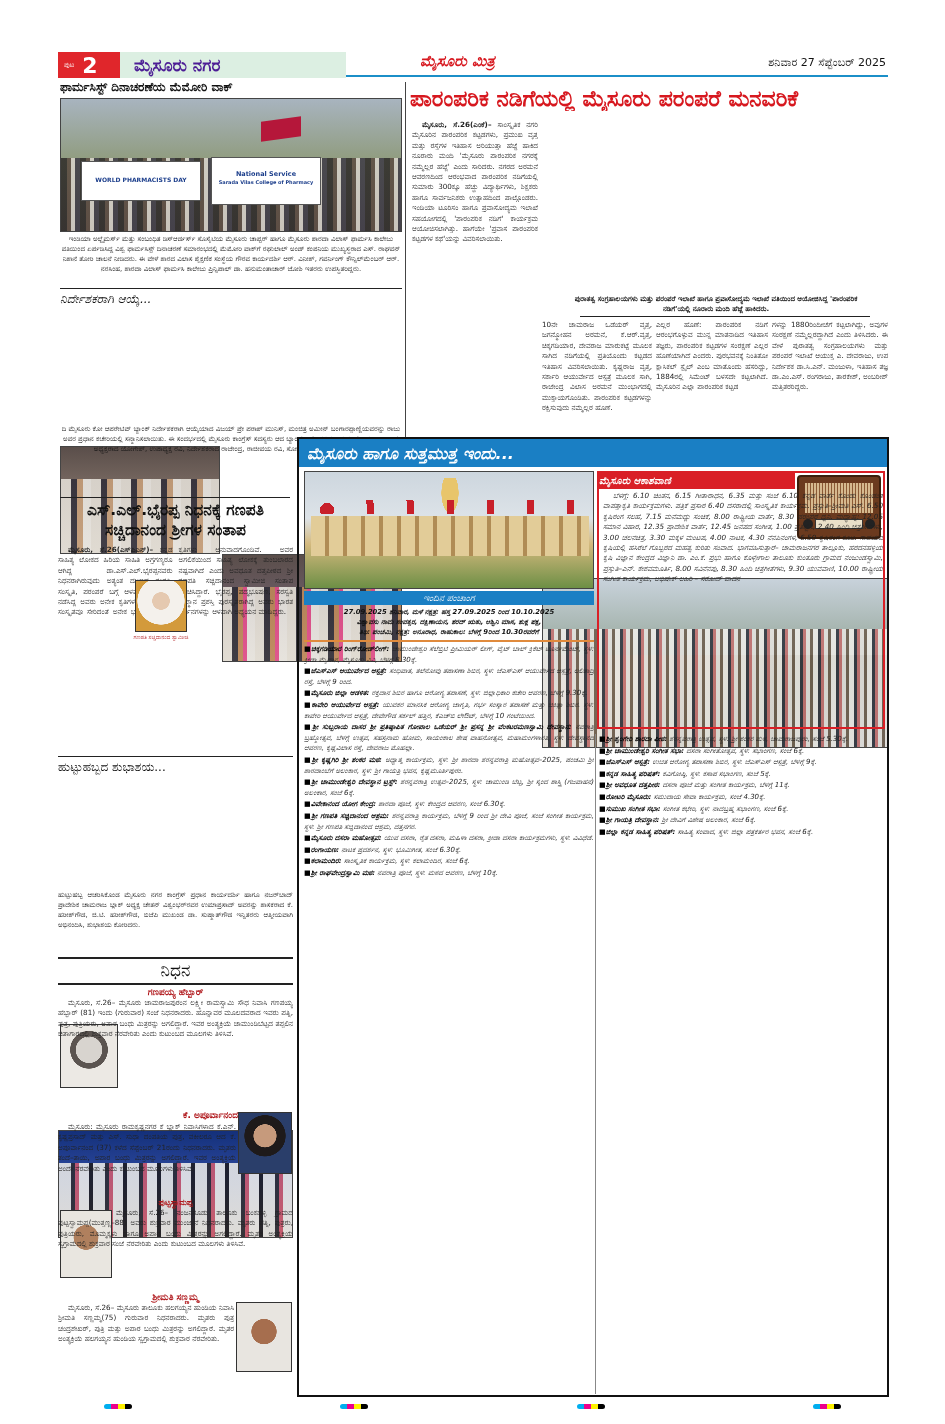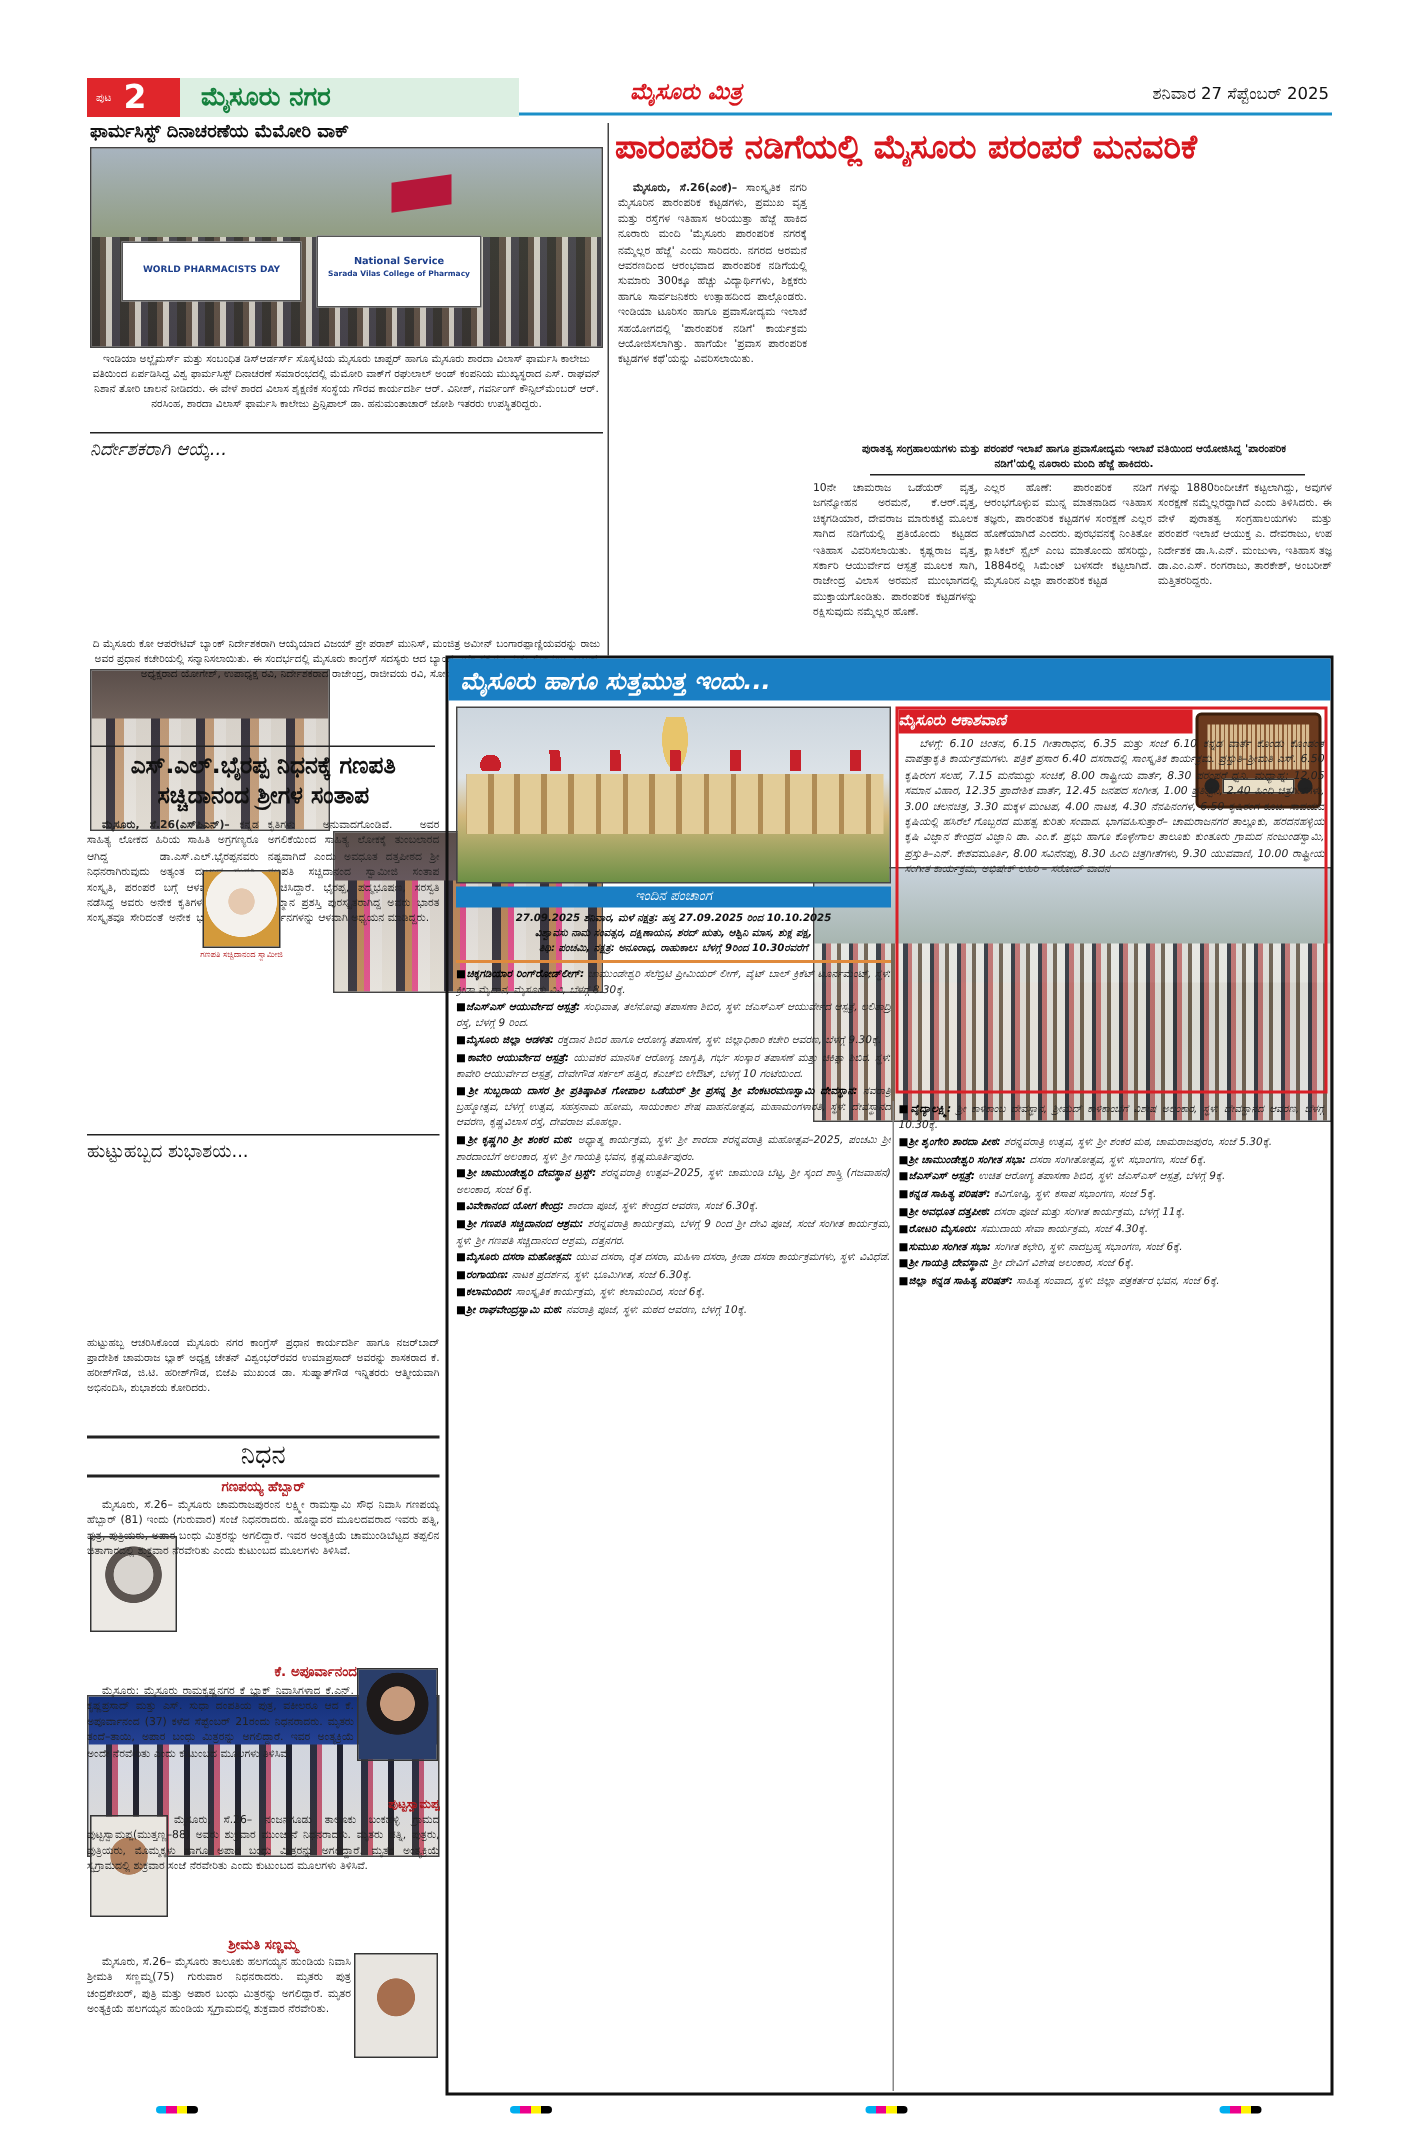--- a/index.html
+++ b/index.html
@@ -22,21 +22,21 @@
 </style>
 </head>
 <body>
 
 <div class="abs" style="left:58px;top:52px;width:830px;height:26px;">
   <div class="abs" style="left:0;top:0;width:62px;height:26px;background:#e0262b;color:#fff;display:flex;align-items:center;padding-left:6px;">
     <span style="font-size:7px;margin-right:8px;">ಪುಟ</span>
     <span style="font-size:22px;font-weight:bold;">2</span>
   </div>
   <div class="abs" style="left:62px;top:0;width:226px;height:26px;background:#dcefe2;display:flex;align-items:center;padding-left:14px;">
-    <span style="font-size:17px;font-weight:bold;color:#15803d;">ಮೈಸೂರು ನಗರ</span>
+    <span style="font-size:17px;font-weight:bold;color:#4c1d95;">ಮೈಸೂರು ನಗರ</span>
   </div>
   <div class="abs" style="left:288px;top:23px;width:542px;height:2px;background:#1b8fc8;"></div>
   <div class="abs" style="left:362px;top:0;font-size:15px;font-weight:bold;color:#d7181f;font-style:italic;">ಮೈಸೂರು ಮಿತ್ರ</div>
   <div class="abs" style="right:2px;top:4px;font-size:11px;color:#111;">ಶನಿವಾರ 27 ಸೆಪ್ಟೆಂಬರ್ 2025</div>
 </div>
 
 <div class="abs sec-head" style="left:60px;top:80px;width:340px;font-size:12px;">ಫಾರ್ಮಸಿಸ್ಟ್ ದಿನಾಚರಣೆಯ ಮೆಮೋರಿ ವಾಕ್</div>
 <div class="abs photo" style="left:60px;top:98px;width:342px;height:134px;background:linear-gradient(180deg,#a8b4bf 0%,#8e9a7a 50%,#6e6760 100%);">
   <div class="crowd"></div>
   <div class="abs" style="left:20px;top:62px;width:120px;height:40px;background:#fff;border:1px solid #555;font-size:6px;color:#1d3f8c;text-align:center;padding-top:14px;font-weight:bold;">
@@ -83,21 +83,21 @@
 <div class="abs rule" style="left:58px;top:983px;width:235px;height:2px;"></div>
 
 <div class="abs obit-name" style="left:58px;top:987px;width:235px;">ಗಣಪಯ್ಯ ಹೆಬ್ಬಾರ್</div>
 <div class="abs portrait" style="left:60px;top:1024px;width:58px;height:64px;background:radial-gradient(circle at 50% 40%,#d8d4cf 0 28%,#5b5450 29% 40%,#ece9e4 41%);"></div>
 <div class="abs body-text" style="left:58px;top:998px;width:235px;height:86px;text-indent:10px;">ಮೈಸೂರು, ಸೆ.26– ಮೈಸೂರು ಚಾಮರಾಜಪುರಂನ ಲಕ್ಷ್ಮೀ ರಾಮಸ್ವಾಮಿ ಸೌಧ ನಿವಾಸಿ ಗಣಪಯ್ಯ ಹೆಬ್ಬಾರ್ (81) ಇಂದು (ಗುರುವಾರ) ಸಂಜೆ ನಿಧನರಾದರು. ಹೊನ್ನಾವರ ಮೂಲದವರಾದ ಇವರು ಪತ್ನಿ, ಪುತ್ರ, ಪುತ್ರಿಯರು, ಅಪಾರ ಬಂಧು ಮಿತ್ರರನ್ನು ಅಗಲಿದ್ದಾರೆ. ಇವರ ಅಂತ್ಯಕ್ರಿಯೆ ಚಾಮುಂಡಿಬೆಟ್ಟದ ತಪ್ಪಲಿನ ಚಿತಾಗಾರದಲ್ಲಿ ಶುಕ್ರವಾರ ನೆರವೇರಿತು ಎಂದು ಕುಟುಂಬದ ಮೂಲಗಳು ತಿಳಿಸಿವೆ.</div>
 
 <div class="abs obit-name" style="left:58px;top:1110px;width:180px;text-align:right;">ಕೆ. ಅಪೂರ್ವಾನಂದ</div>
 <div class="abs portrait" style="left:238px;top:1112px;width:54px;height:62px;background:radial-gradient(circle at 50% 38%,#c69a7c 0 25%,#1e1a1a 26% 45%,#2a3e6a 46%);"></div>
 <div class="abs body-text" style="left:58px;top:1122px;width:178px;height:72px;text-indent:10px;">ಮೈಸೂರು: ಮೈಸೂರು ರಾಮಕೃಷ್ಣನಗರ ಕೆ ಬ್ಲಾಕ್ ನಿವಾಸಿಗಳಾದ ಕೆ.ಎನ್. ಕೃಷ್ಣಪ್ರಸಾದ್ ಮತ್ತು ಎಸ್. ಸುಧಾ ದಂಪತಿಯ ಪುತ್ರ, ವಕೀಲರೂ ಆದ ಕೆ. ಅಪೂರ್ವಾನಂದ (37) ಕಳೆದ ಸೆಪ್ಟೆಂಬರ್ 21ರಂದು ನಿಧನರಾದರು. ಮೃತರು ತಂದೆ–ತಾಯಿ, ಅಪಾರ ಬಂಧು ಮಿತ್ರರನ್ನು ಅಗಲಿದ್ದಾರೆ. ಇವರ ಅಂತ್ಯಕ್ರಿಯೆ ಅಂದೇ ನೆರವೇರಿತು ಎಂದು ಕುಟುಂಬದ ಮೂಲಗಳು ತಿಳಿಸಿವೆ.</div>
 
-<div class="abs obit-name" style="left:58px;top:1198px;width:235px;font-size:8px;text-align:right;">ಪುಟ್ಟಸ್ವಾಮಪ್ಪ</div>
+<div class="abs obit-name" style="left:58px;top:1198px;width:235px;font-size:8px;">ಪುಟ್ಟಸ್ವಾಮಪ್ಪ</div>
 <div class="abs portrait" style="left:60px;top:1210px;width:52px;height:68px;background:radial-gradient(circle at 50% 40%,#b0805e 0 26%,#e9e6e0 27%);"></div>
 <div class="abs body-text" style="left:58px;top:1208px;width:235px;height:80px;text-indent:58px;">ಮೈಸೂರು, ಸೆ.26– ನಂಜನಗೂಡು ತಾಲೂಕು ಬಂಕಹಳ್ಳಿ ಗ್ರಾಮದ ಪುಟ್ಟಸ್ವಾಮಪ್ಪ(ಮುತ್ತಣ್ಣ–88) ಅವರು ಶುಕ್ರವಾರ ಮುಂಜಾನೆ ನಿಧನರಾದರು. ಮೃತರು ಪತ್ನಿ, ಪುತ್ರರು, ಪುತ್ರಿಯರು, ಮೊಮ್ಮಕ್ಕಳು ಹಾಗೂ ಅಪಾರ ಬಂಧು ಮಿತ್ರರನ್ನು ಅಗಲಿದ್ದಾರೆ. ಮೃತರ ಅಂತ್ಯಕ್ರಿಯೆ ಸ್ವಗ್ರಾಮದಲ್ಲಿ ಶುಕ್ರವಾರ ಸಂಜೆ ನೆರವೇರಿತು ಎಂದು ಕುಟುಂಬದ ಮೂಲಗಳು ತಿಳಿಸಿವೆ.</div>
 
 <div class="abs obit-name" style="left:58px;top:1292px;width:235px;">ಶ್ರೀಮತಿ ಸಣ್ಣಮ್ಮ</div>
 <div class="abs portrait" style="left:236px;top:1302px;width:56px;height:70px;background:radial-gradient(circle at 50% 42%,#a66e4e 0 26%,#e8e5e0 27%);"></div>
 <div class="abs body-text" style="left:58px;top:1303px;width:176px;height:78px;text-indent:10px;">ಮೈಸೂರು, ಸೆ.26– ಮೈಸೂರು ತಾಲೂಕು ಹಲಗಯ್ಯನ ಹುಂಡಿಯ ನಿವಾಸಿ ಶ್ರೀಮತಿ ಸಣ್ಣಮ್ಮ(75) ಗುರುವಾರ ನಿಧನರಾದರು. ಮೃತರು ಪುತ್ರ ಚಂದ್ರಶೇಖರ್, ಪುತ್ರಿ ಮತ್ತು ಅಪಾರ ಬಂಧು ಮಿತ್ರರನ್ನು ಅಗಲಿದ್ದಾರೆ. ಮೃತರ ಅಂತ್ಯಕ್ರಿಯೆ ಹಲಗಯ್ಯನ ಹುಂಡಿಯ ಸ್ವಗ್ರಾಮದಲ್ಲಿ ಶುಕ್ರವಾರ ನೆರವೇರಿತು.</div>
 
 <div class="abs" style="left:410px;top:86px;width:478px;font-size:22px;font-weight:bold;color:#d7181f;white-space:nowrap;overflow:hidden;">ಪಾರಂಪರಿಕ ನಡಿಗೆಯಲ್ಲಿ ಮೈಸೂರು ಪರಂಪರೆ ಮನವರಿಕೆ</div>
 <div class="abs rule" style="left:405px;top:82px;width:1px;height:355px;background:#444;"></div>
 <div class="abs body-text" style="left:412px;top:120px;width:126px;height:318px;">
@@ -159,21 +159,20 @@
     <div class="item"><b>ಶ್ರೀ ಗಣಪತಿ ಸಚ್ಚಿದಾನಂದ ಆಶ್ರಮ:</b> <span>ಶರನ್ನವರಾತ್ರಿ ಕಾರ್ಯಕ್ರಮ, ಬೆಳಗ್ಗೆ 9 ರಿಂದ ಶ್ರೀ ದೇವಿ ಪೂಜೆ, ಸಂಜೆ ಸಂಗೀತ ಕಾರ್ಯಕ್ರಮ, ಸ್ಥಳ: ಶ್ರೀ ಗಣಪತಿ ಸಚ್ಚಿದಾನಂದ ಆಶ್ರಮ, ದತ್ತನಗರ.</span></div>
     <div class="item"><b>ಮೈಸೂರು ದಸರಾ ಮಹೋತ್ಸವ:</b> <span>ಯುವ ದಸರಾ, ರೈತ ದಸರಾ, ಮಹಿಳಾ ದಸರಾ, ಕ್ರೀಡಾ ದಸರಾ ಕಾರ್ಯಕ್ರಮಗಳು, ಸ್ಥಳ: ವಿವಿಧೆಡೆ.</span></div>
     <div class="item"><b>ರಂಗಾಯಣ:</b> <span>ನಾಟಕ ಪ್ರದರ್ಶನ, ಸ್ಥಳ: ಭೂಮಿಗೀತ, ಸಂಜೆ 6.30ಕ್ಕೆ.</span></div>
     <div class="item"><b>ಕಲಾಮಂದಿರ:</b> <span>ಸಾಂಸ್ಕೃತಿಕ ಕಾರ್ಯಕ್ರಮ, ಸ್ಥಳ: ಕಲಾಮಂದಿರ, ಸಂಜೆ 6ಕ್ಕೆ.</span></div>
     <div class="item"><b>ಶ್ರೀ ರಾಘವೇಂದ್ರಸ್ವಾಮಿ ಮಠ:</b> <span>ನವರಾತ್ರಿ ಪೂಜೆ, ಸ್ಥಳ: ಮಠದ ಆವರಣ, ಬೆಳಗ್ಗೆ 10ಕ್ಕೆ.</span></div>
   </div>
 
   <div class="abs" style="left:296px;top:295px;width:1px;height:660px;background:#888;"></div>
 
   <div class="abs listing" style="left:300px;top:295px;width:284px;height:660px;overflow:hidden;">
-    <div class="item"><b>ವೈದ್ಯಾಲಕ್ಷ್ಮಿ:</b> <span>ಶ್ರೀ ಕಾಳಿಕಾಂಬ ದೇವಸ್ಥಾನ, ಶ್ರೀಮದ್ ಕಾಳಿಕಾಂಬೆಗೆ ವಿಶೇಷ ಅಲಂಕಾರ, ಸ್ಥಳ: ದೇವಸ್ಥಾನದ ಆವರಣ, ಬೆಳಗ್ಗೆ 10.30ಕ್ಕೆ.</span></div>
     <div class="item"><b>ಶ್ರೀ ಶೃಂಗೇರಿ ಶಾರದಾ ಪೀಠ:</b> <span>ಶರನ್ನವರಾತ್ರಿ ಉತ್ಸವ, ಸ್ಥಳ: ಶ್ರೀ ಶಂಕರ ಮಠ, ಚಾಮರಾಜಪುರಂ, ಸಂಜೆ 5.30ಕ್ಕೆ.</span></div>
     <div class="item"><b>ಶ್ರೀ ಚಾಮುಂಡೇಶ್ವರಿ ಸಂಗೀತ ಸಭಾ:</b> <span>ದಸರಾ ಸಂಗೀತೋತ್ಸವ, ಸ್ಥಳ: ಸಭಾಂಗಣ, ಸಂಜೆ 6ಕ್ಕೆ.</span></div>
     <div class="item"><b>ಜೆಎಸ್‌ಎಸ್ ಆಸ್ಪತ್ರೆ:</b> <span>ಉಚಿತ ಆರೋಗ್ಯ ತಪಾಸಣಾ ಶಿಬಿರ, ಸ್ಥಳ: ಜೆಎಸ್‌ಎಸ್ ಆಸ್ಪತ್ರೆ, ಬೆಳಗ್ಗೆ 9ಕ್ಕೆ.</span></div>
     <div class="item"><b>ಕನ್ನಡ ಸಾಹಿತ್ಯ ಪರಿಷತ್:</b> <span>ಕವಿಗೋಷ್ಠಿ, ಸ್ಥಳ: ಕಸಾಪ ಸಭಾಂಗಣ, ಸಂಜೆ 5ಕ್ಕೆ.</span></div>
     <div class="item"><b>ಶ್ರೀ ಅವಧೂತ ದತ್ತಪೀಠ:</b> <span>ದಸರಾ ಪೂಜೆ ಮತ್ತು ಸಂಗೀತ ಕಾರ್ಯಕ್ರಮ, ಬೆಳಗ್ಗೆ 11ಕ್ಕೆ.</span></div>
     <div class="item"><b>ರೋಟರಿ ಮೈಸೂರು:</b> <span>ಸಮುದಾಯ ಸೇವಾ ಕಾರ್ಯಕ್ರಮ, ಸಂಜೆ 4.30ಕ್ಕೆ.</span></div>
     <div class="item"><b>ಸುಮುಖ ಸಂಗೀತ ಸಭಾ:</b> <span>ಸಂಗೀತ ಕಛೇರಿ, ಸ್ಥಳ: ನಾದಬ್ರಹ್ಮ ಸಭಾಂಗಣ, ಸಂಜೆ 6ಕ್ಕೆ.</span></div>
     <div class="item"><b>ಶ್ರೀ ಗಾಯತ್ರಿ ದೇವಸ್ಥಾನ:</b> <span>ಶ್ರೀ ದೇವಿಗೆ ವಿಶೇಷ ಅಲಂಕಾರ, ಸಂಜೆ 6ಕ್ಕೆ.</span></div>
     <div class="item"><b>ಜಿಲ್ಲಾ ಕನ್ನಡ ಸಾಹಿತ್ಯ ಪರಿಷತ್:</b> <span>ಸಾಹಿತ್ಯ ಸಂವಾದ, ಸ್ಥಳ: ಜಿಲ್ಲಾ ಪತ್ರಕರ್ತರ ಭವನ, ಸಂಜೆ 6ಕ್ಕೆ.</span></div>
   </div>

